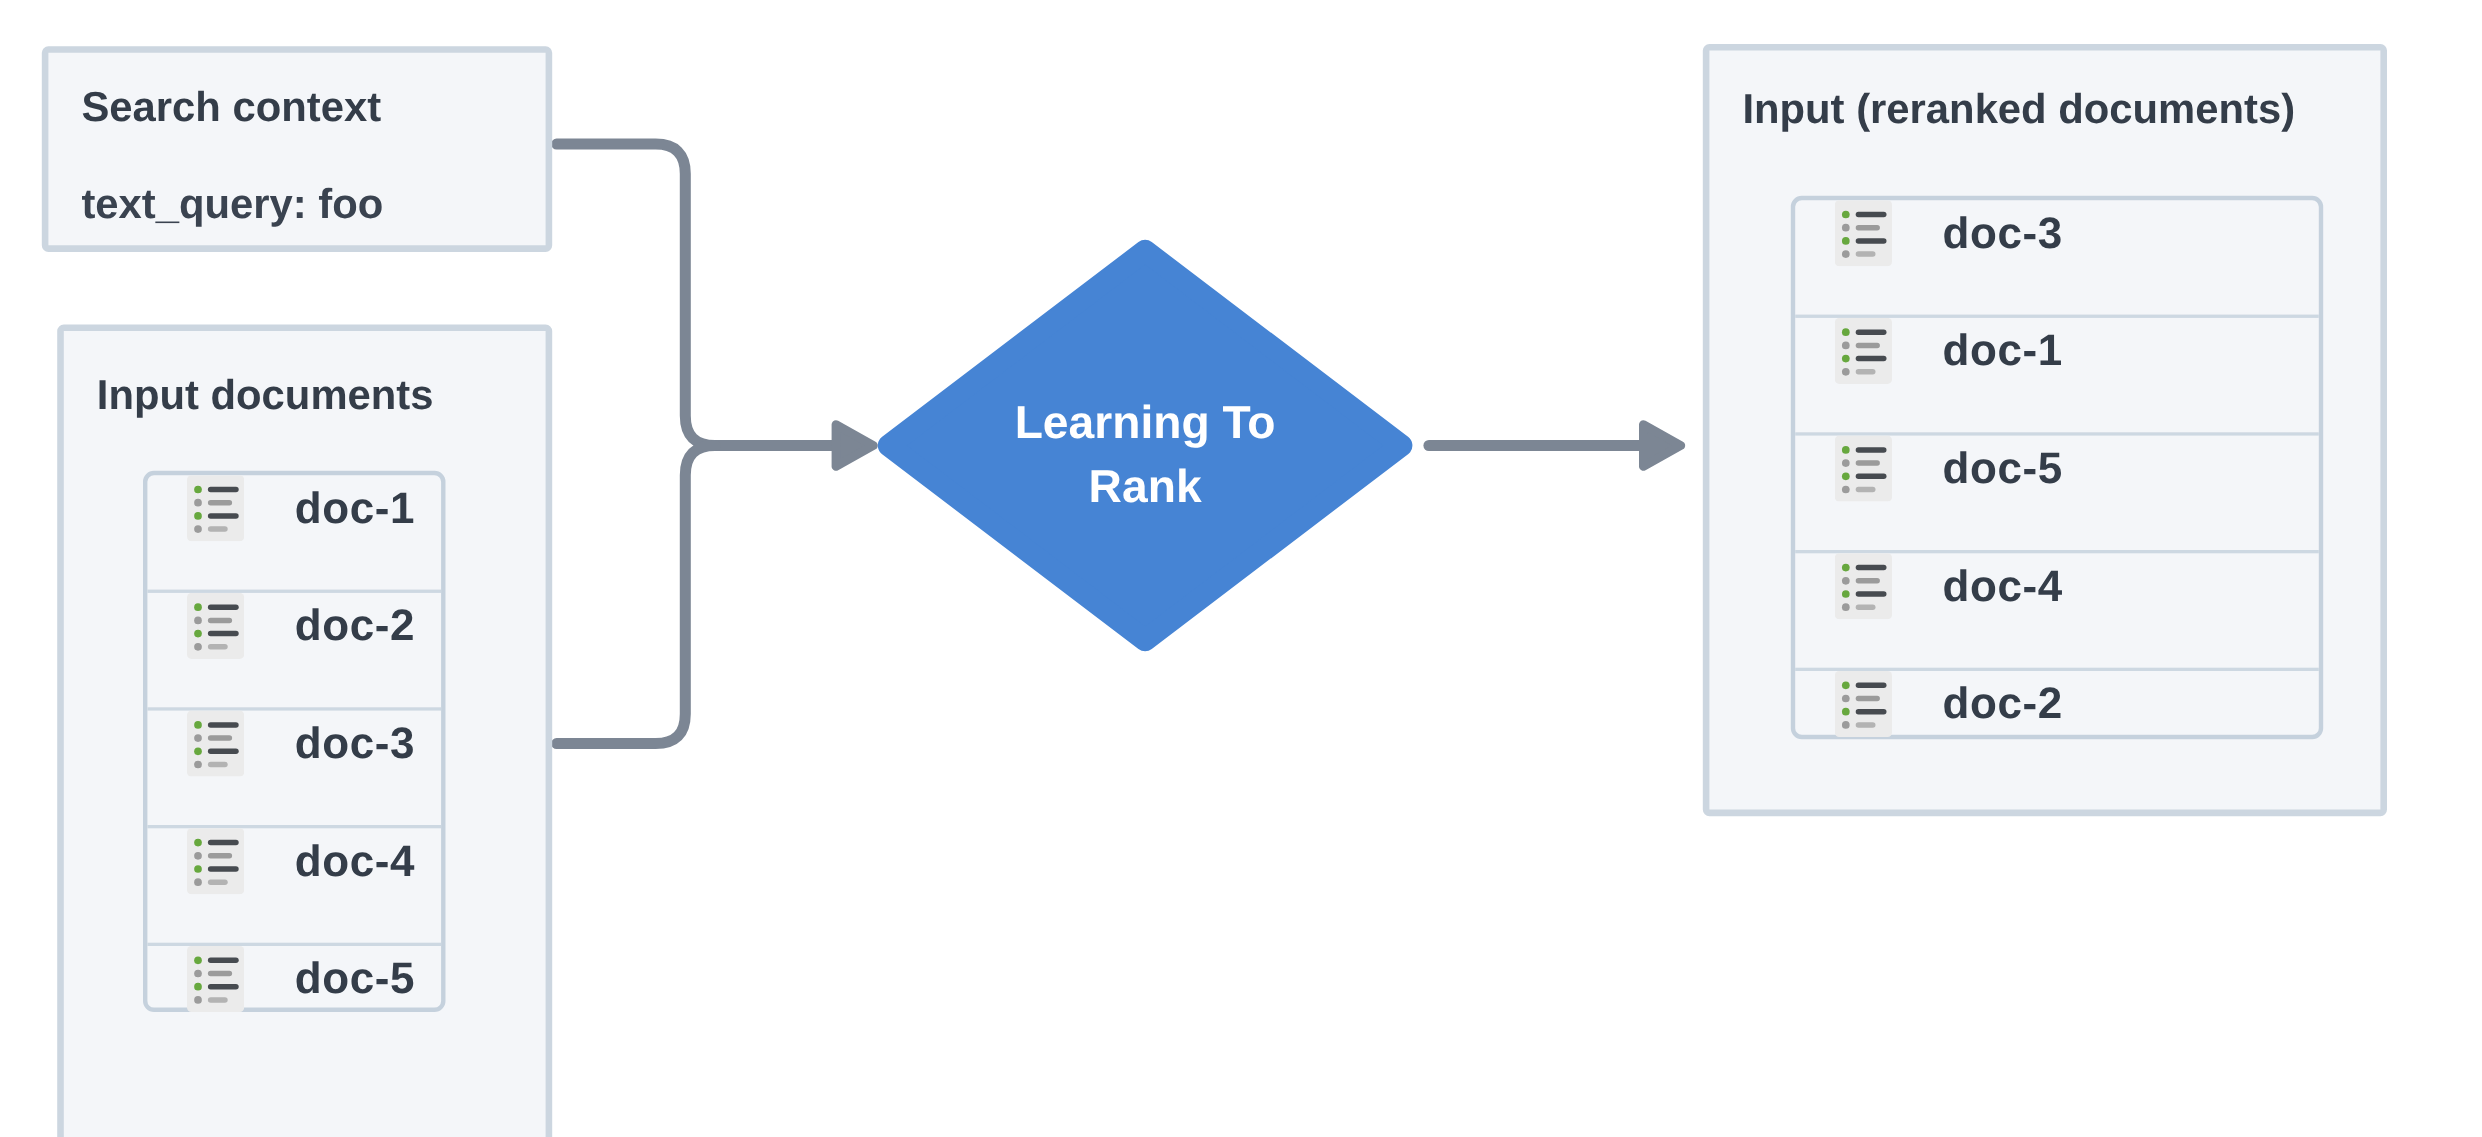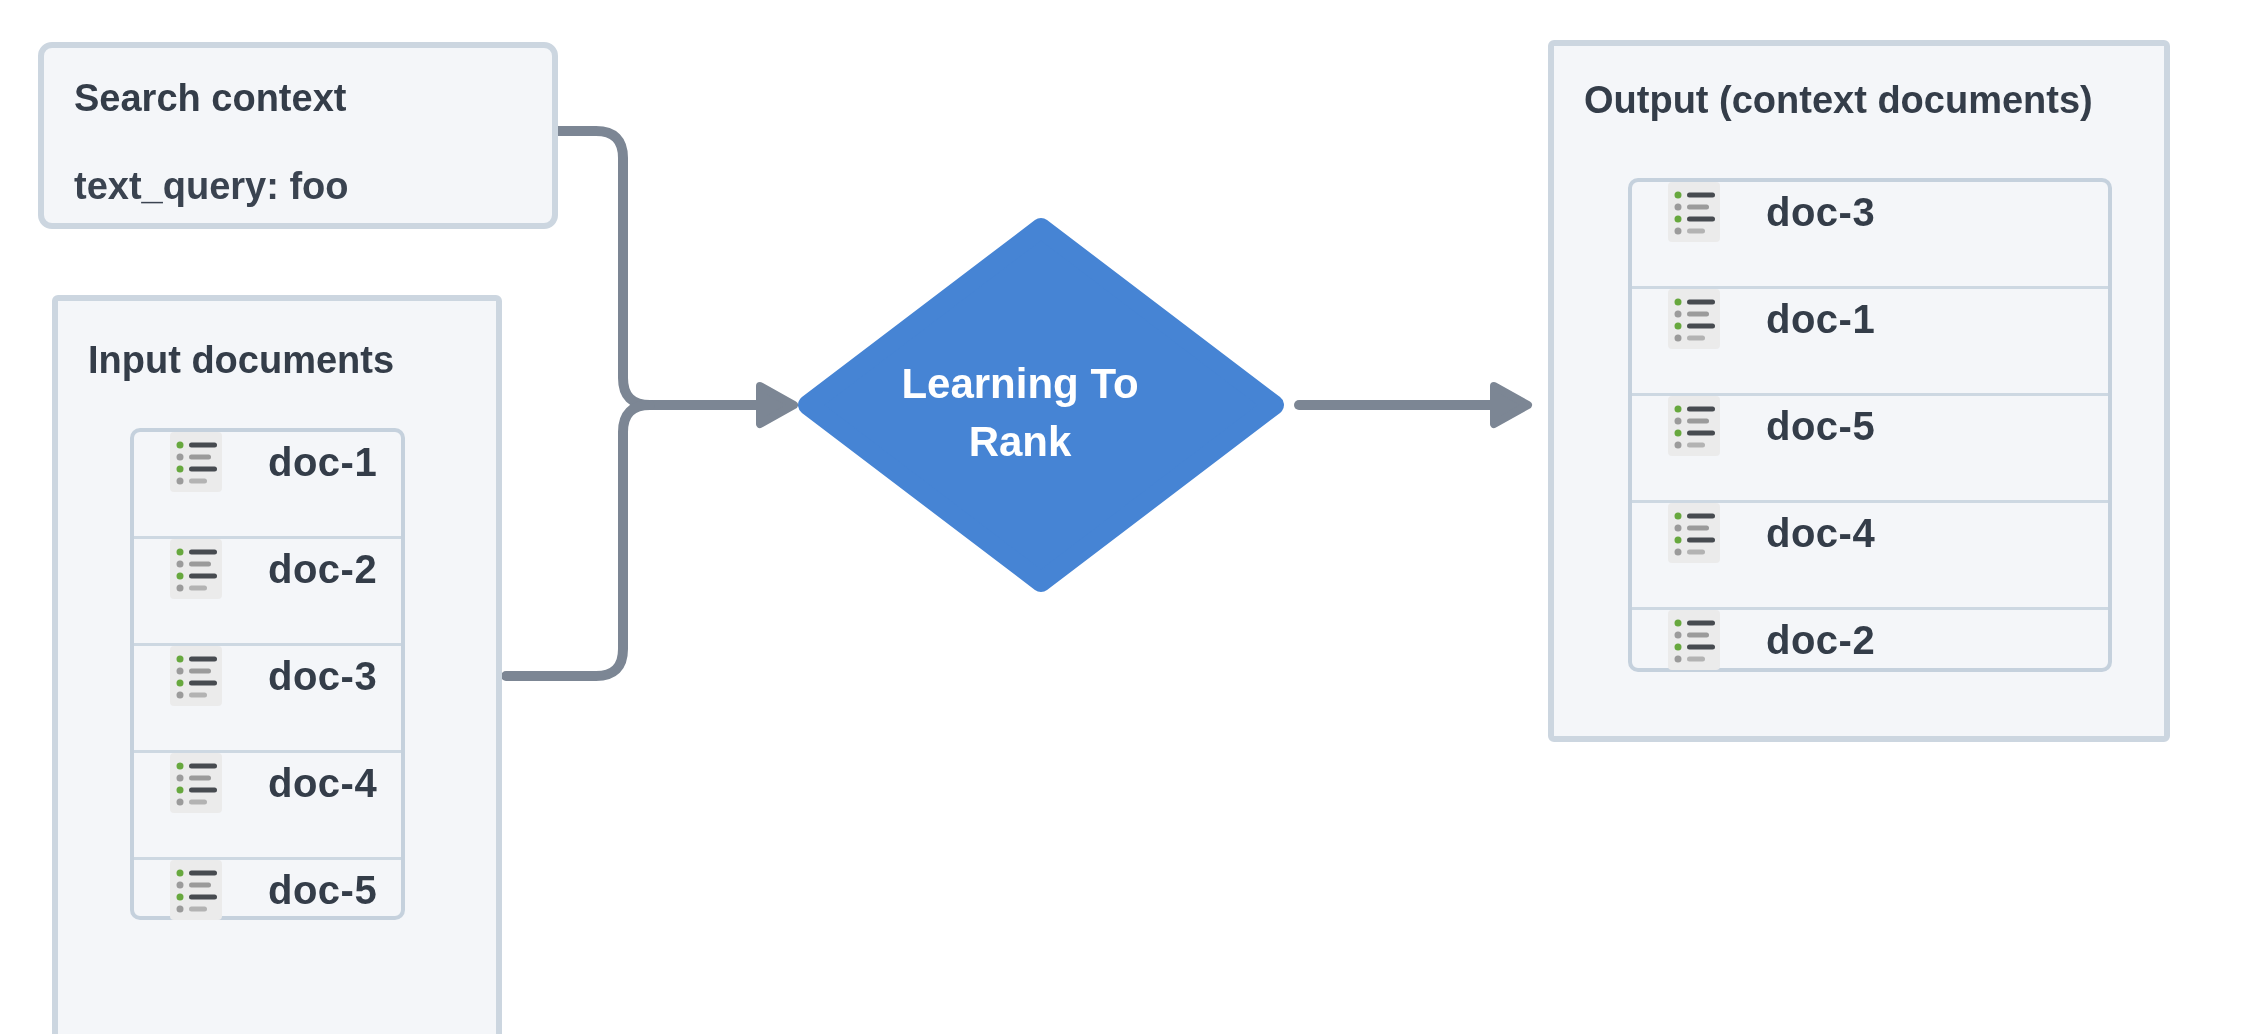--- a/index.html
+++ b/index.html
@@ -7,21 +7,21 @@
   #canvas{position:relative;width:2256px;height:1034px;background:#ffffff;overflow:hidden;}
 
   
   .panel{
     position:absolute;
     box-sizing:border-box;
     background:#f4f6f9;
     border:6px solid #ccd6e0;
     border-radius:6px;
   }
-  #search-panel{left:38px;top:42px;width:520px;height:187px;border-radius:14px;}
+  #search-panel{left:38px;top:42px;width:464px;height:187px;}
   #input-panel{left:52px;top:295px;width:450px;height:887px;}
   #output-panel{left:1548px;top:40px;width:622px;height:702px;}
 
   .panel-title{
     font-size:38px;font-weight:bold;line-height:48px;color:#343d49;
     padding:0 0 0 30px;margin:0;
   }
   #search-panel .panel-title{padding-top:26px;}
   #input-panel .panel-title{padding-top:35px;}
   #output-panel .panel-title{padding-top:30px;}
@@ -55,21 +55,21 @@
   .doc-icon{width:52px;height:60px;flex:0 0 auto;}
   .doc-label{
     margin-left:46px;
     font-size:40px;font-weight:bold;color:#343d49;
     letter-spacing:0.5px;
   }
 
   
   #diamond-label{
     position:absolute;
-    left:850px;top:355px;width:340px;height:116px;
+    left:871px;top:355px;width:340px;height:116px;
     display:flex;align-items:center;justify-content:center;text-align:center;
     font-size:42px;font-weight:bold;line-height:58px;color:#ffffff;
   }
 
   
   #connector-layer{
     position:absolute;left:0;top:0;width:2256px;height:1034px;
     pointer-events:none;
   }
 </style>
@@ -138,21 +138,21 @@
       <div class="doc-row">
         <svg class="doc-icon">
             <use href="#doc-icon-symbol"></use>
           </svg>
         <span class="doc-label">doc-5</span>
       </div>
     </div>
   </div>
 
   <div class="panel" id="output-panel">
-    <div class="panel-title">Output (context documents)</div>
+    <div class="panel-title">Input (reranked documents)</div>
     <div class="doc-list" id="output-list">
       <div class="doc-row">
         <svg class="doc-icon">
             <use href="#doc-icon-symbol"></use>
           </svg>
         <span class="doc-label">doc-3</span>
       </div>
       <div class="doc-row">
         <svg class="doc-icon">
             <use href="#doc-icon-symbol"></use>

